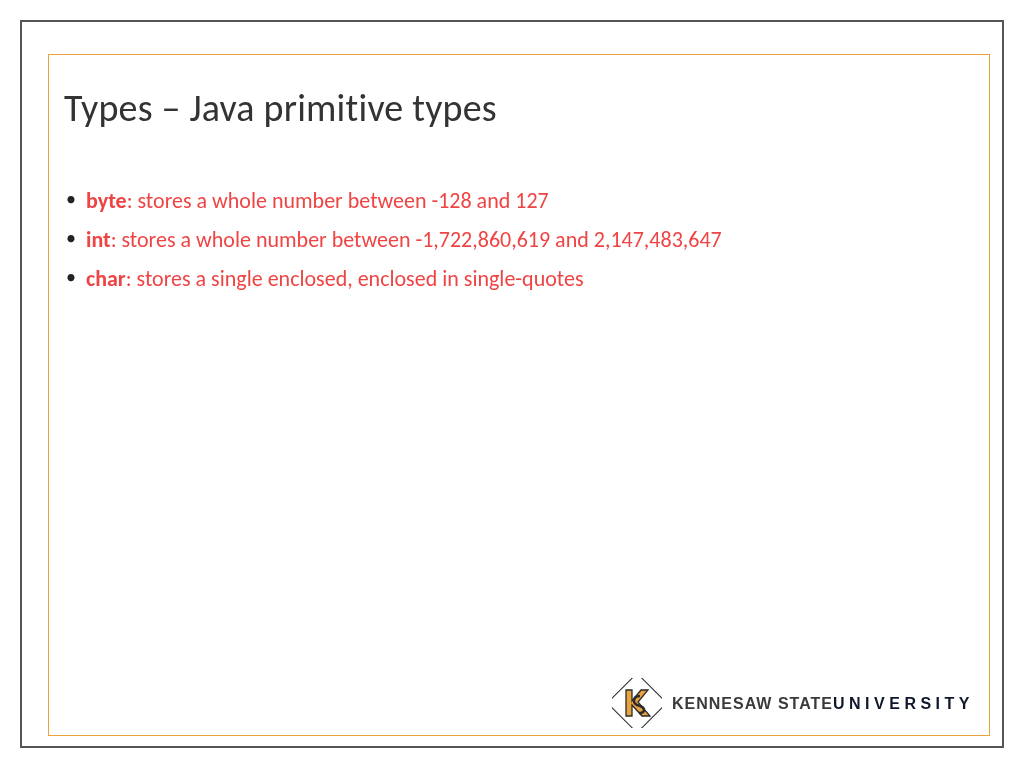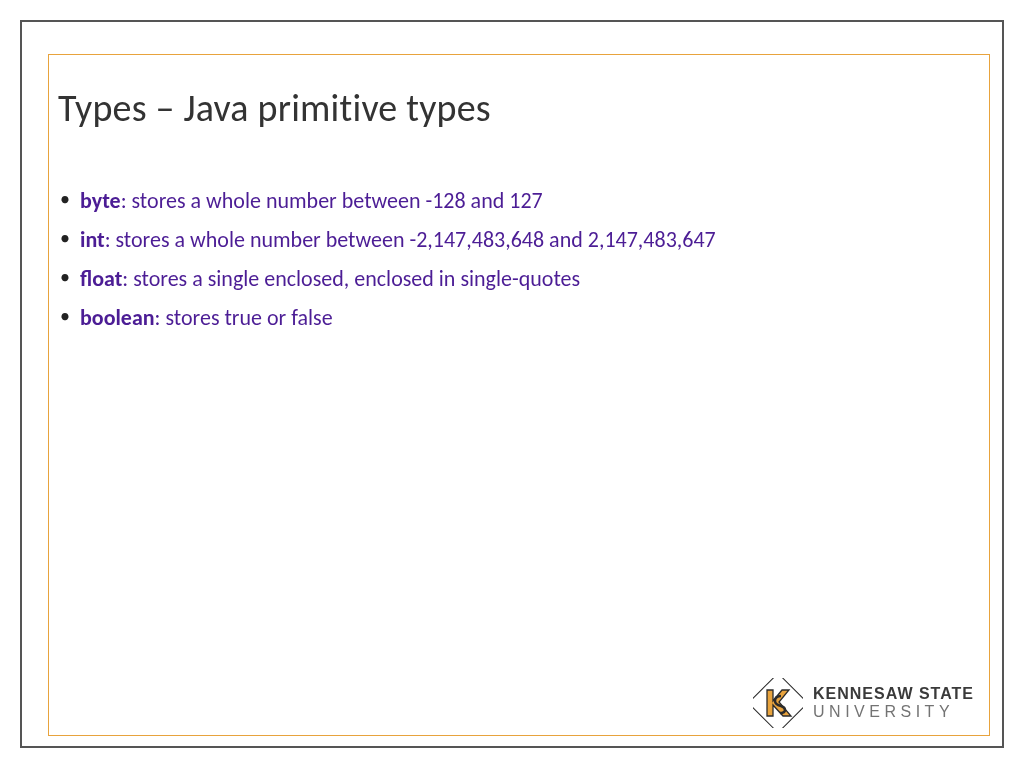--- a/index.html
+++ b/index.html
@@ -27,36 +27,36 @@
       position: absolute;
       top: 54px;
       left: 48px;
       right: 34px;
       bottom: 32px;
       border: 1px solid #E8A33D;
     }
     .content {
       position: absolute;
       top: 85px;
-      left: 58px;
+      left: 64px;
       right: 64px;
     }
     .title {
       font-size: 38px;
       font-weight: 400;
       color: #333;
       margin-bottom: 54px;
       letter-spacing: 0.2px;
     }
     ul {
       list-style: none;
     }
     li {
       font-size: 22px;
-      color: #4c1d95;
+      color: #ef4444;
       line-height: 1.45;
       padding-left: 22px;
       position: relative;
       margin-bottom: 7px;
     }
     li::before {
       content: "•";
       position: absolute;
       left: 2px;
       top: 0;
@@ -78,52 +78,52 @@
       width: 50px;
       height: 50px;
       position: relative;
     }
     .logo-mark svg {
       width: 100%;
       height: 100%;
     }
     .logo-text {
       display: flex;
-      flex-direction: column;
+      flex-direction: row;
       line-height: 1;
+      align-items: flex-end;
     }
     .logo-line1 {
       font-family: 'Arial Narrow', Arial, sans-serif;
       font-size: 16px;
       font-weight: bold;
       letter-spacing: 1px;
       color: #3a3a3a;
     }
     .logo-line2 {
       font-family: 'Arial Narrow', Arial, sans-serif;
       font-size: 16px;
-      font-weight: 400;
+      font-weight: 700;
       letter-spacing: 4.5px;
-      color: #737373;
+      color: #0f172a;
       margin-top: 2px;
     }
   </style>
 </head>
 <body>
 
 <div class="outer-frame"></div>
 <div class="inner-frame"></div>
 
 <div class="content">
   <h1 class="title">Types – Java primitive types</h1>
   <ul>
     <li><span class="term">byte</span><span>: stores a whole number between -128 and 127</span></li>
-    <li><span class="term">int</span><span>: stores a whole number between -2,147,483,648 and 2,147,483,647</span></li>
-    <li><span class="term">float</span><span>: stores a single enclosed, enclosed in single-quotes</span></li>
-    <li><span class="term">boolean</span><span>: stores true or false</span></li>
+    <li><span class="term">int</span><span>: stores a whole number between -1,722,860,619 and 2,147,483,647</span></li>
+    <li><span class="term">char</span><span>: stores a single enclosed, enclosed in single-quotes</span></li>
   </ul>
 </div>
 
 <div class="logo-area">
   <div class="logo-mark">
     <svg viewBox="0 0 50 50">
       <rect x="4" y="4" width="42" height="42" fill="none" stroke="#2b2b2b" stroke-width="1" transform="rotate(45 25 25)"></rect>
       <path d="M 14 12 L 14 38 L 20 38 L 20 27 L 30 38 L 38 38 L 26 24 L 36 12 L 29 12 L 20 23 L 20 12 Z" fill="#E8A33D" stroke="#2b2b2b" stroke-width="1.3"></path>
       <path d="M 28 18 C 24 18 22 20 22 23 C 22 26 24 27 28 28 C 31 29 32 30 32 32 C 32 34 30 35 27 35" fill="none" stroke="#2b2b2b" stroke-width="2.5"></path>
     </svg>

